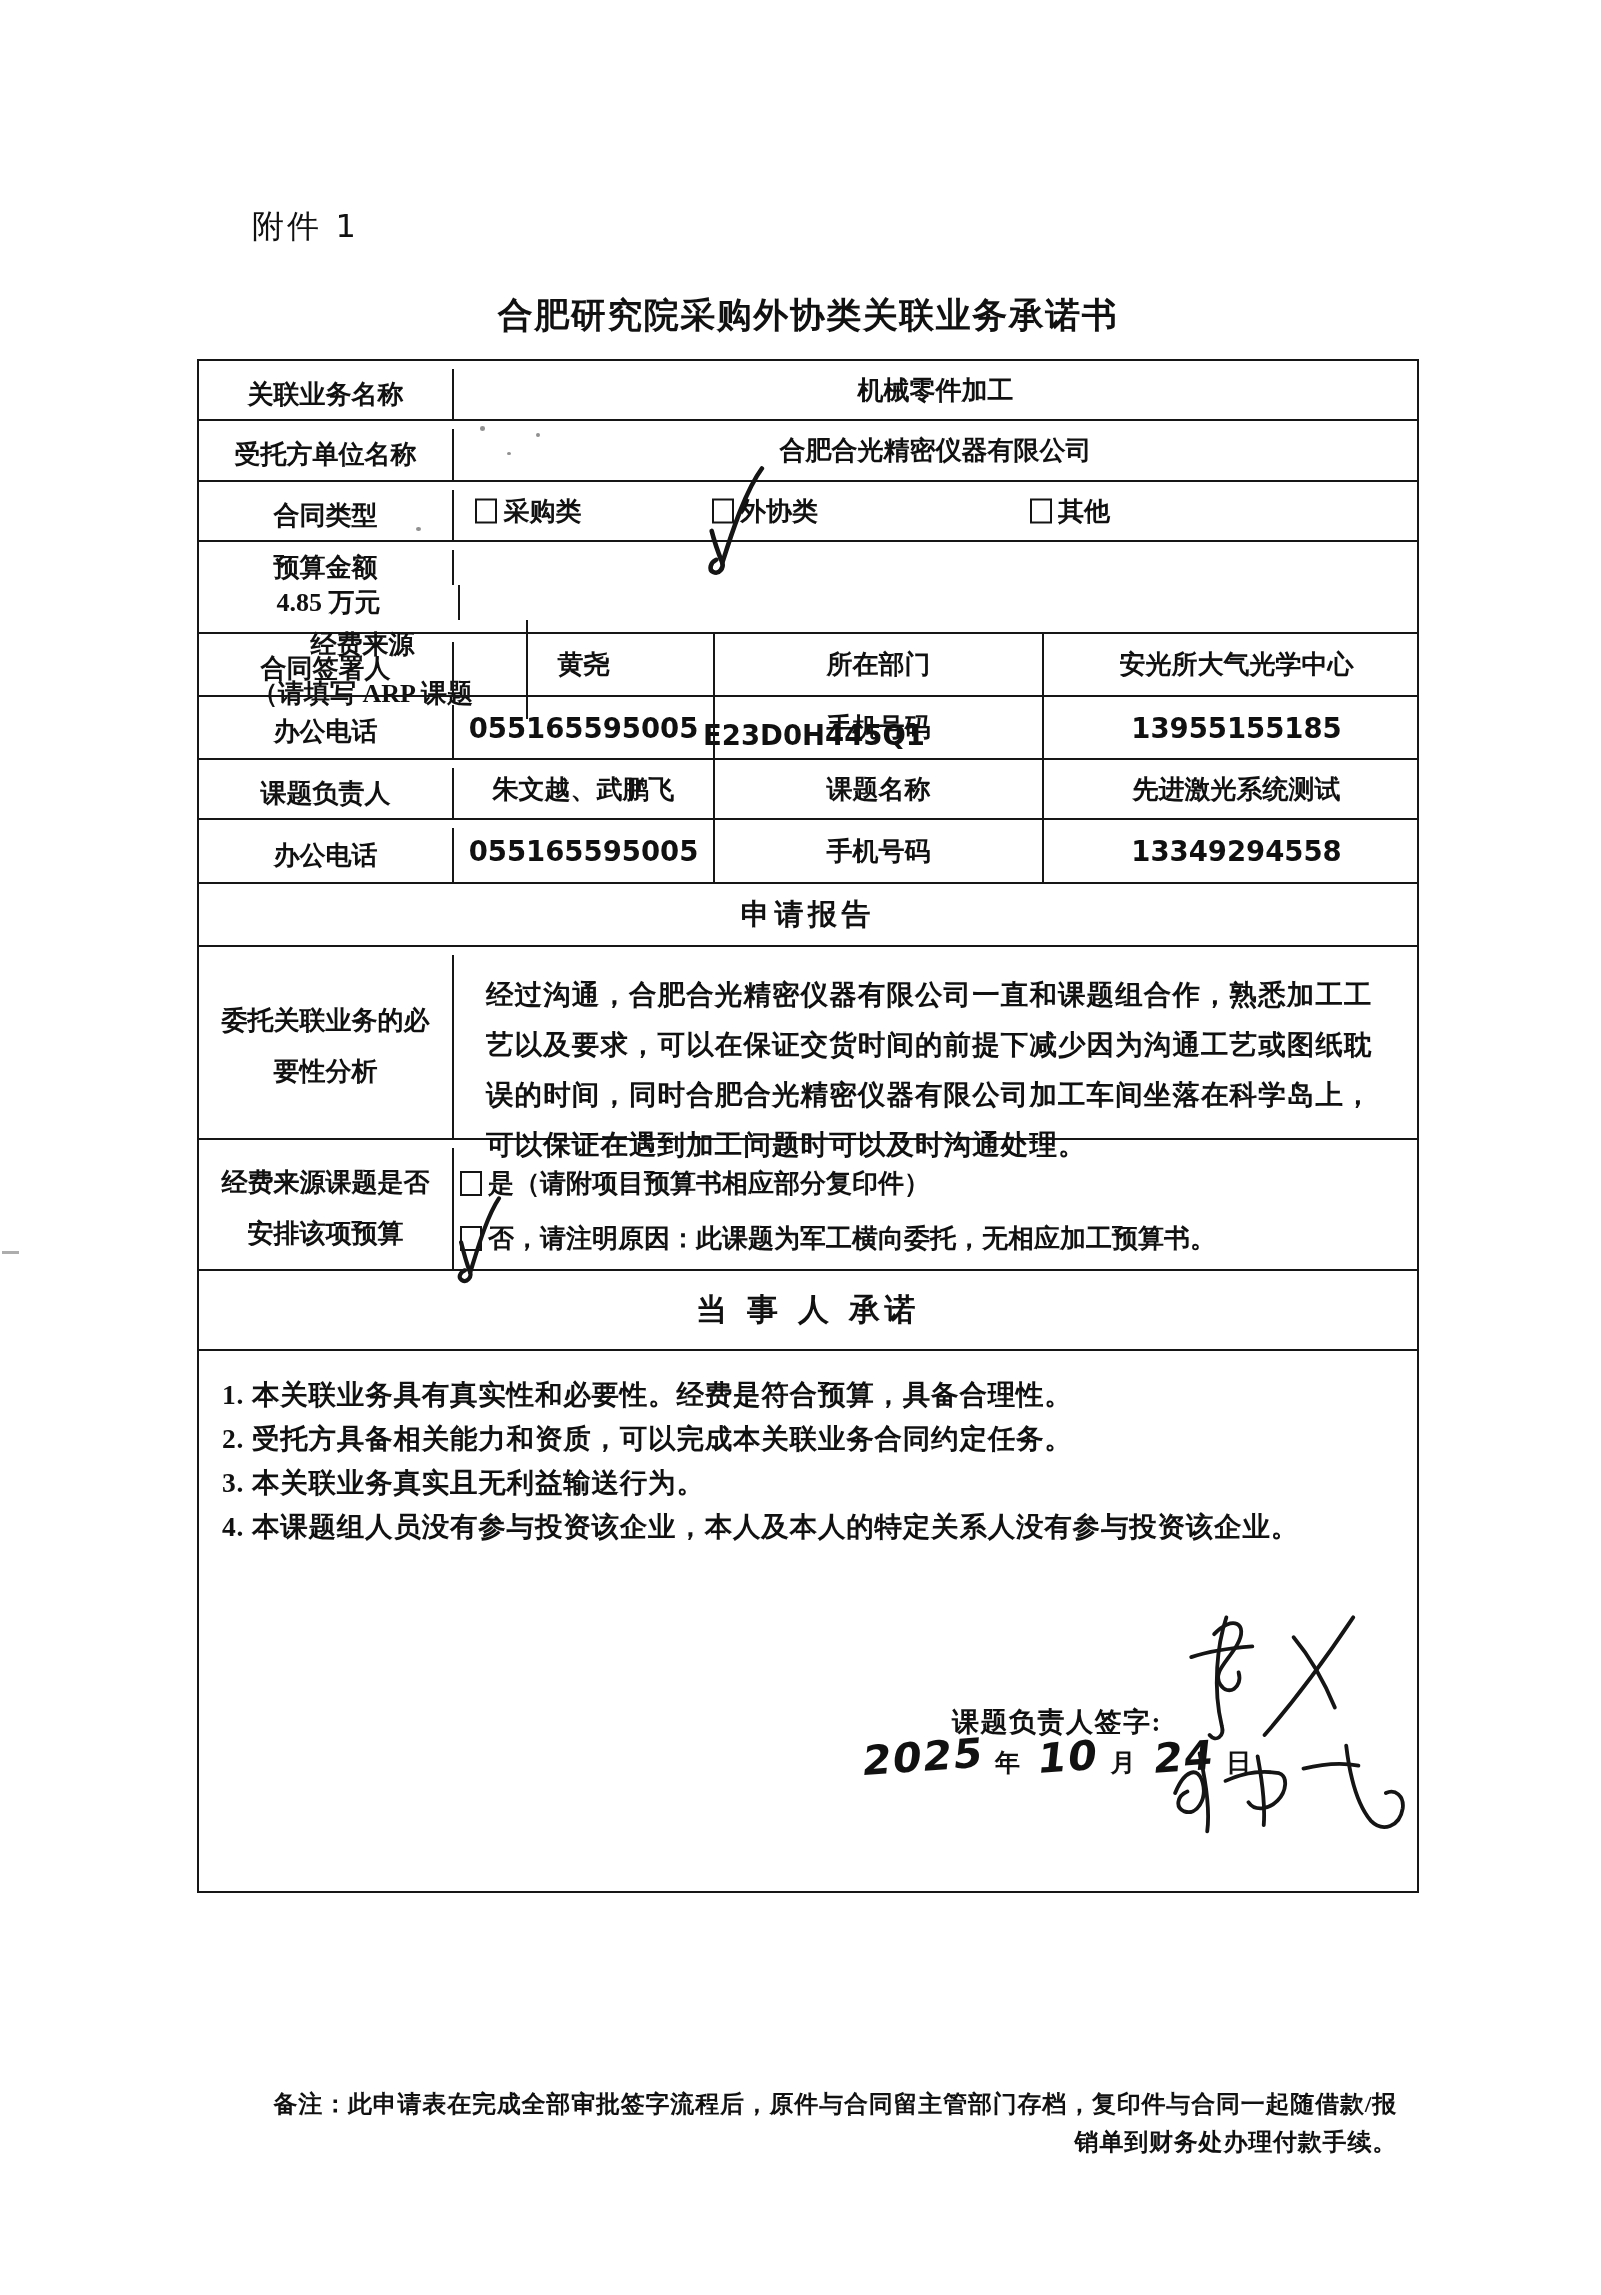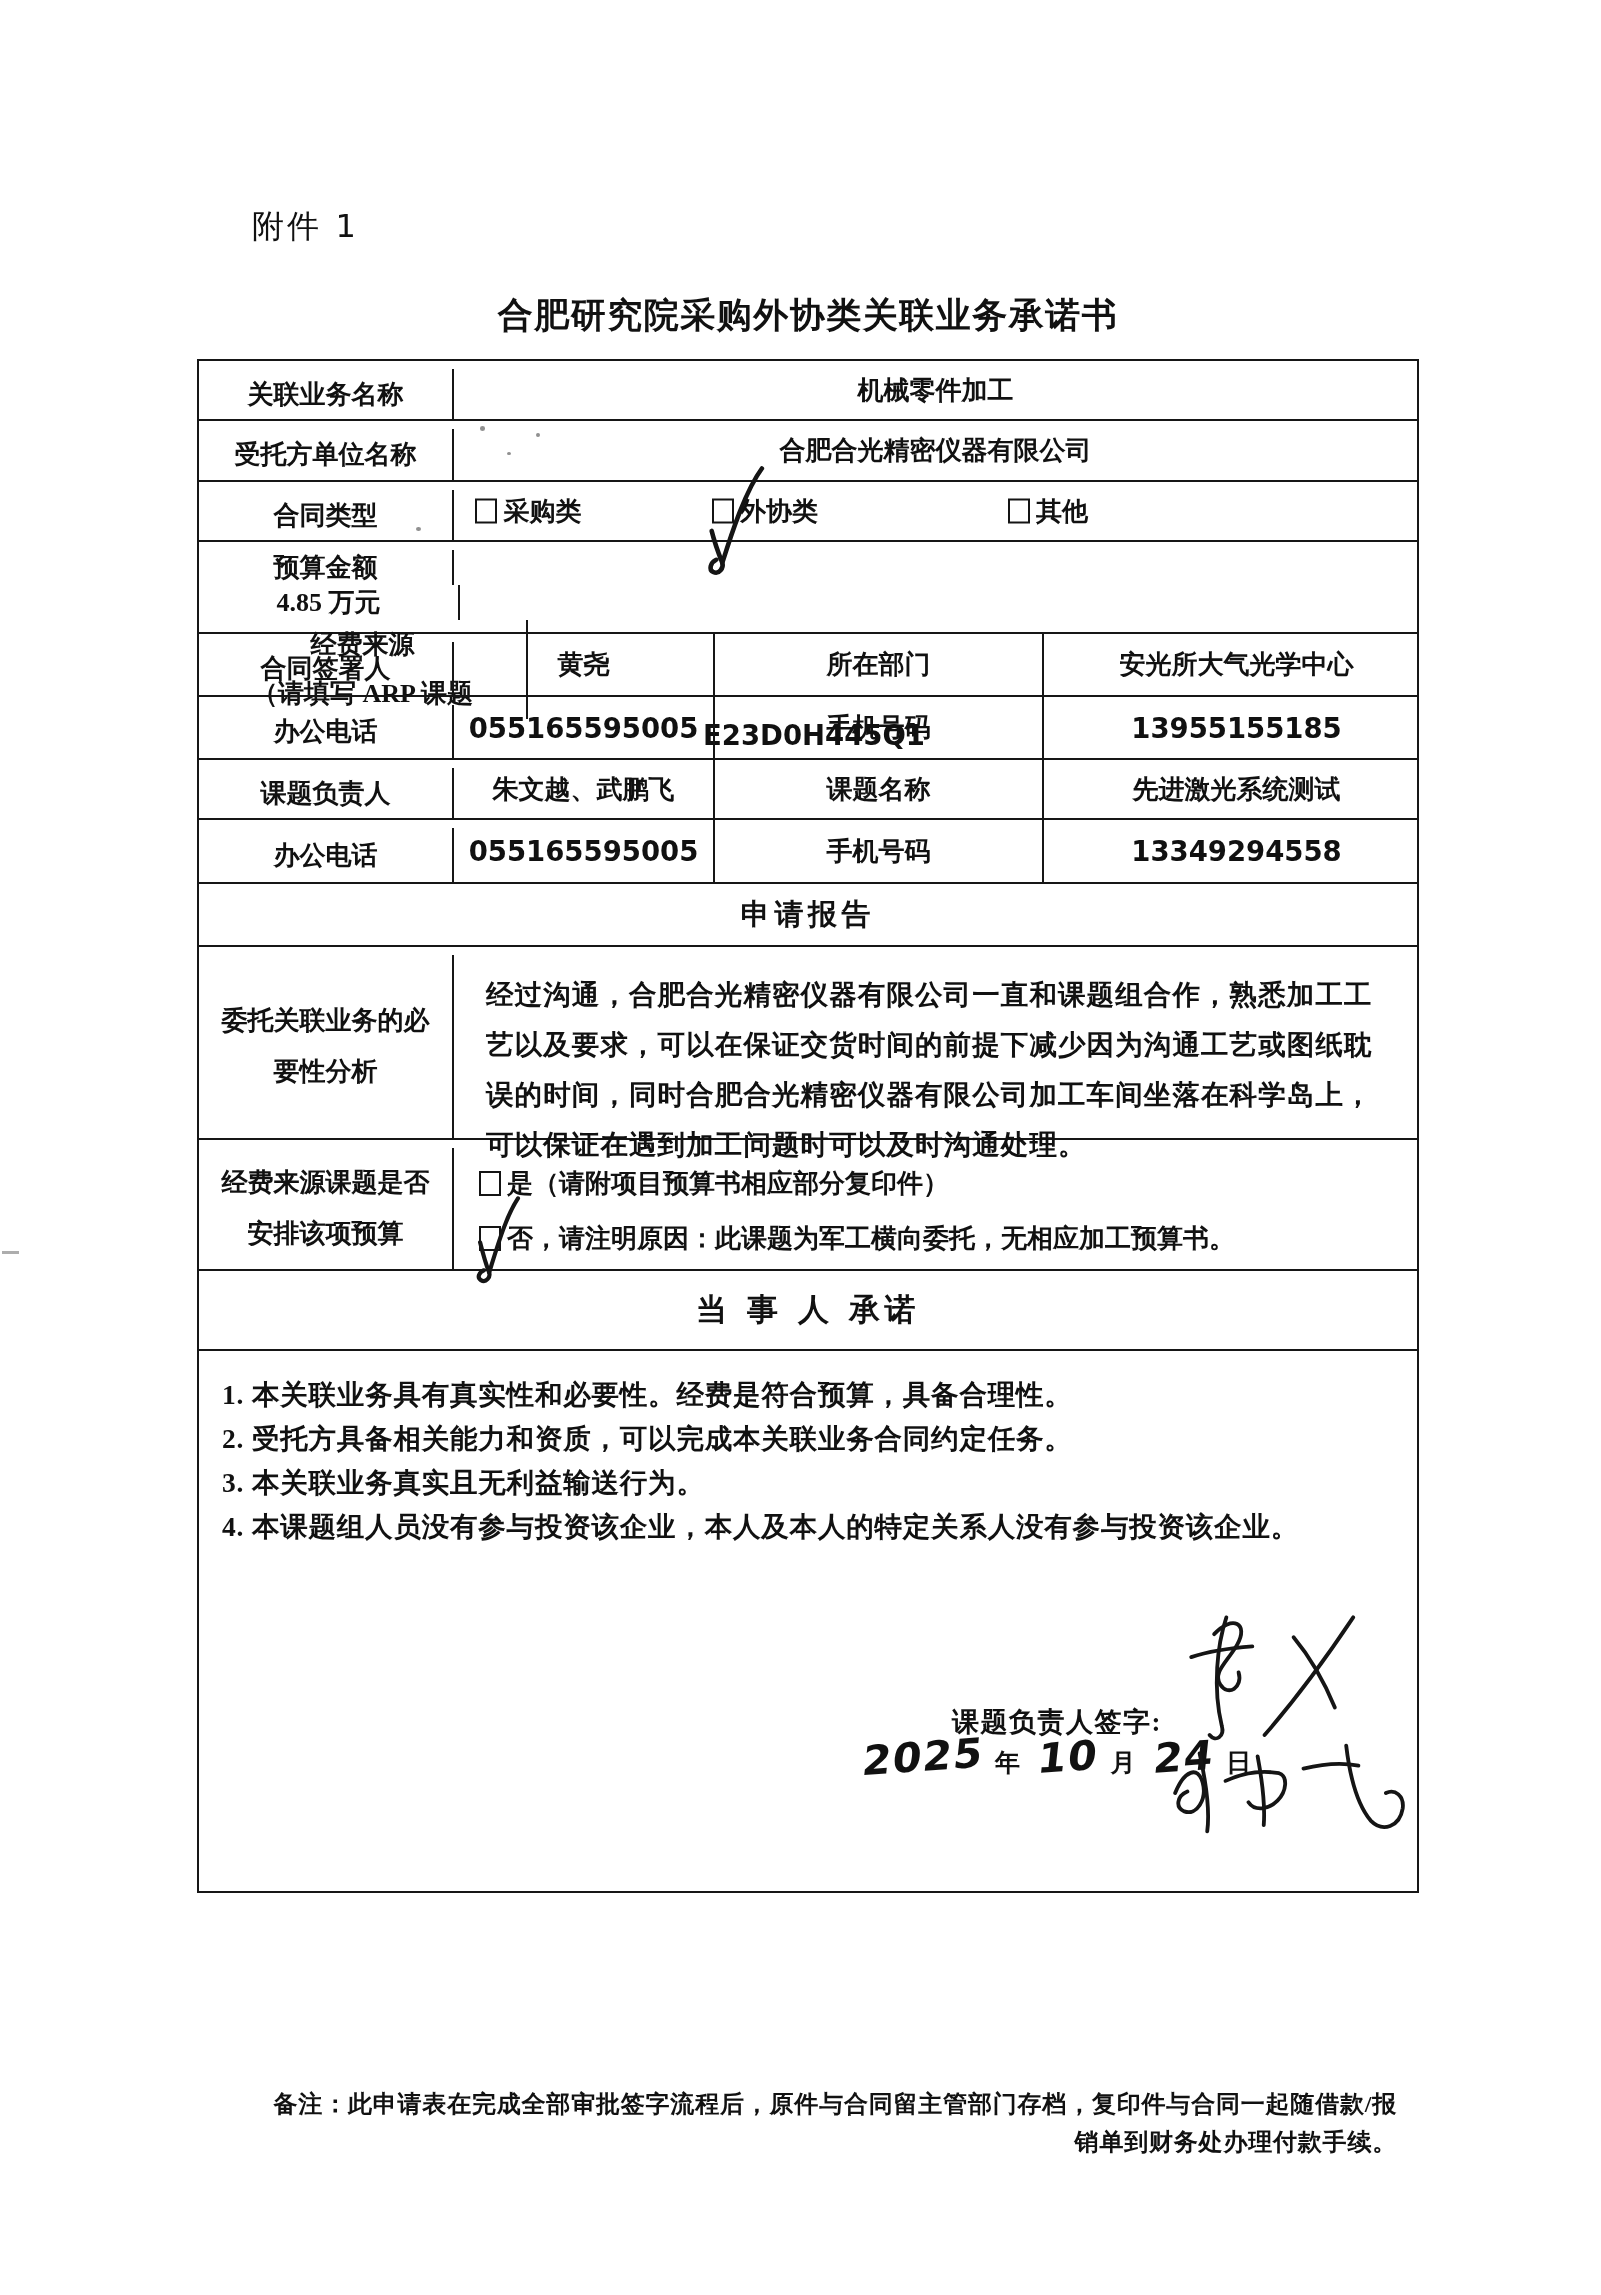--- a/index.html
+++ b/index.html
@@ -27,21 +27,21 @@
               font-size:29px; letter-spacing:4.6px; font-weight:bold; }
   .two-line { line-height:1.9; }
   .opt { position:absolute; top:50%; transform:translateY(-50%); display:flex; align-items:center;
          font-size:26px; font-weight:bold; }
   .cbx { display:inline-block; width:22px; height:25px; border:2.3px solid #141414;
          margin-right:6.1px; position:relative; background:#fff; }
   .chk-wrap { position:relative; display:inline-flex; align-items:center; }
   .chk-svg { position:absolute; pointer-events:none; }
   .necessity-text { display:block; text-align:left; padding:23px 27.5px 0 32px; font-size:27.5px;
                     line-height:1.82; letter-spacing:1.1px; font-weight:bold; }
-  .bq-content { display:block; text-align:right; padding:26px 23px 0 25px; font-size:26px;
+  .bq-content { display:block; text-align:right; padding:26px 23px 0 6px; font-size:26px;
                 font-weight:bold; }
   .bq-line { display:flex; align-items:center; margin-bottom:20px; }
   .promises { padding:23px 10px 0 23px; text-align:left; }
   .promise-item { font-size:27.5px; font-weight:bold; line-height:1.55; margin-bottom:1.5px;
                   letter-spacing:0.8px; }
   .sig-label { position:absolute; left:753px; top:353px; font-size:27px; font-weight:bold;
                letter-spacing:1.5px; }
   .date-line { position:absolute; left:656px; top:382px; font-size:25px; font-weight:bold;
                white-space:nowrap; }
   .hand-num { font-family:"DejaVu Sans","Liberation Sans",sans-serif; font-size:41px;
@@ -83,21 +83,21 @@
       <span class="opt" style="left:258px;">
         <span class="chk-wrap">
           <span class="cbx"></span>
           <svg class="chk-svg" style="left:-10.7px; top:-35px;" width="70" height="115" viewBox="0 0 92 150">
             <path d="M14,88 C18,104 24,120 28,130 C30,136 24,146 16,142 C10,139 12,130 20,126" stroke-width="6"></path>
             <path d="M28,130 C40,92 58,36 80,6" stroke-width="6"></path>
           </svg>
         </span>
         <span>外协类</span>
       </span>
-      <span class="opt" style="left:506px;padding-left:48px;">
+      <span class="opt" style="left:528px;padding-left:48px;">
         <span class="cbx"></span>
         <span>其他</span>
       </span>
     </div>
   </div>
 
   <div class="row" style="height:92px;flex-direction:column;">
     <div class="cell rb c1">预算金额</div>
     <div class="cell rb c2">4.85 万元</div>
     <div class="cell rb c3 two-line">

